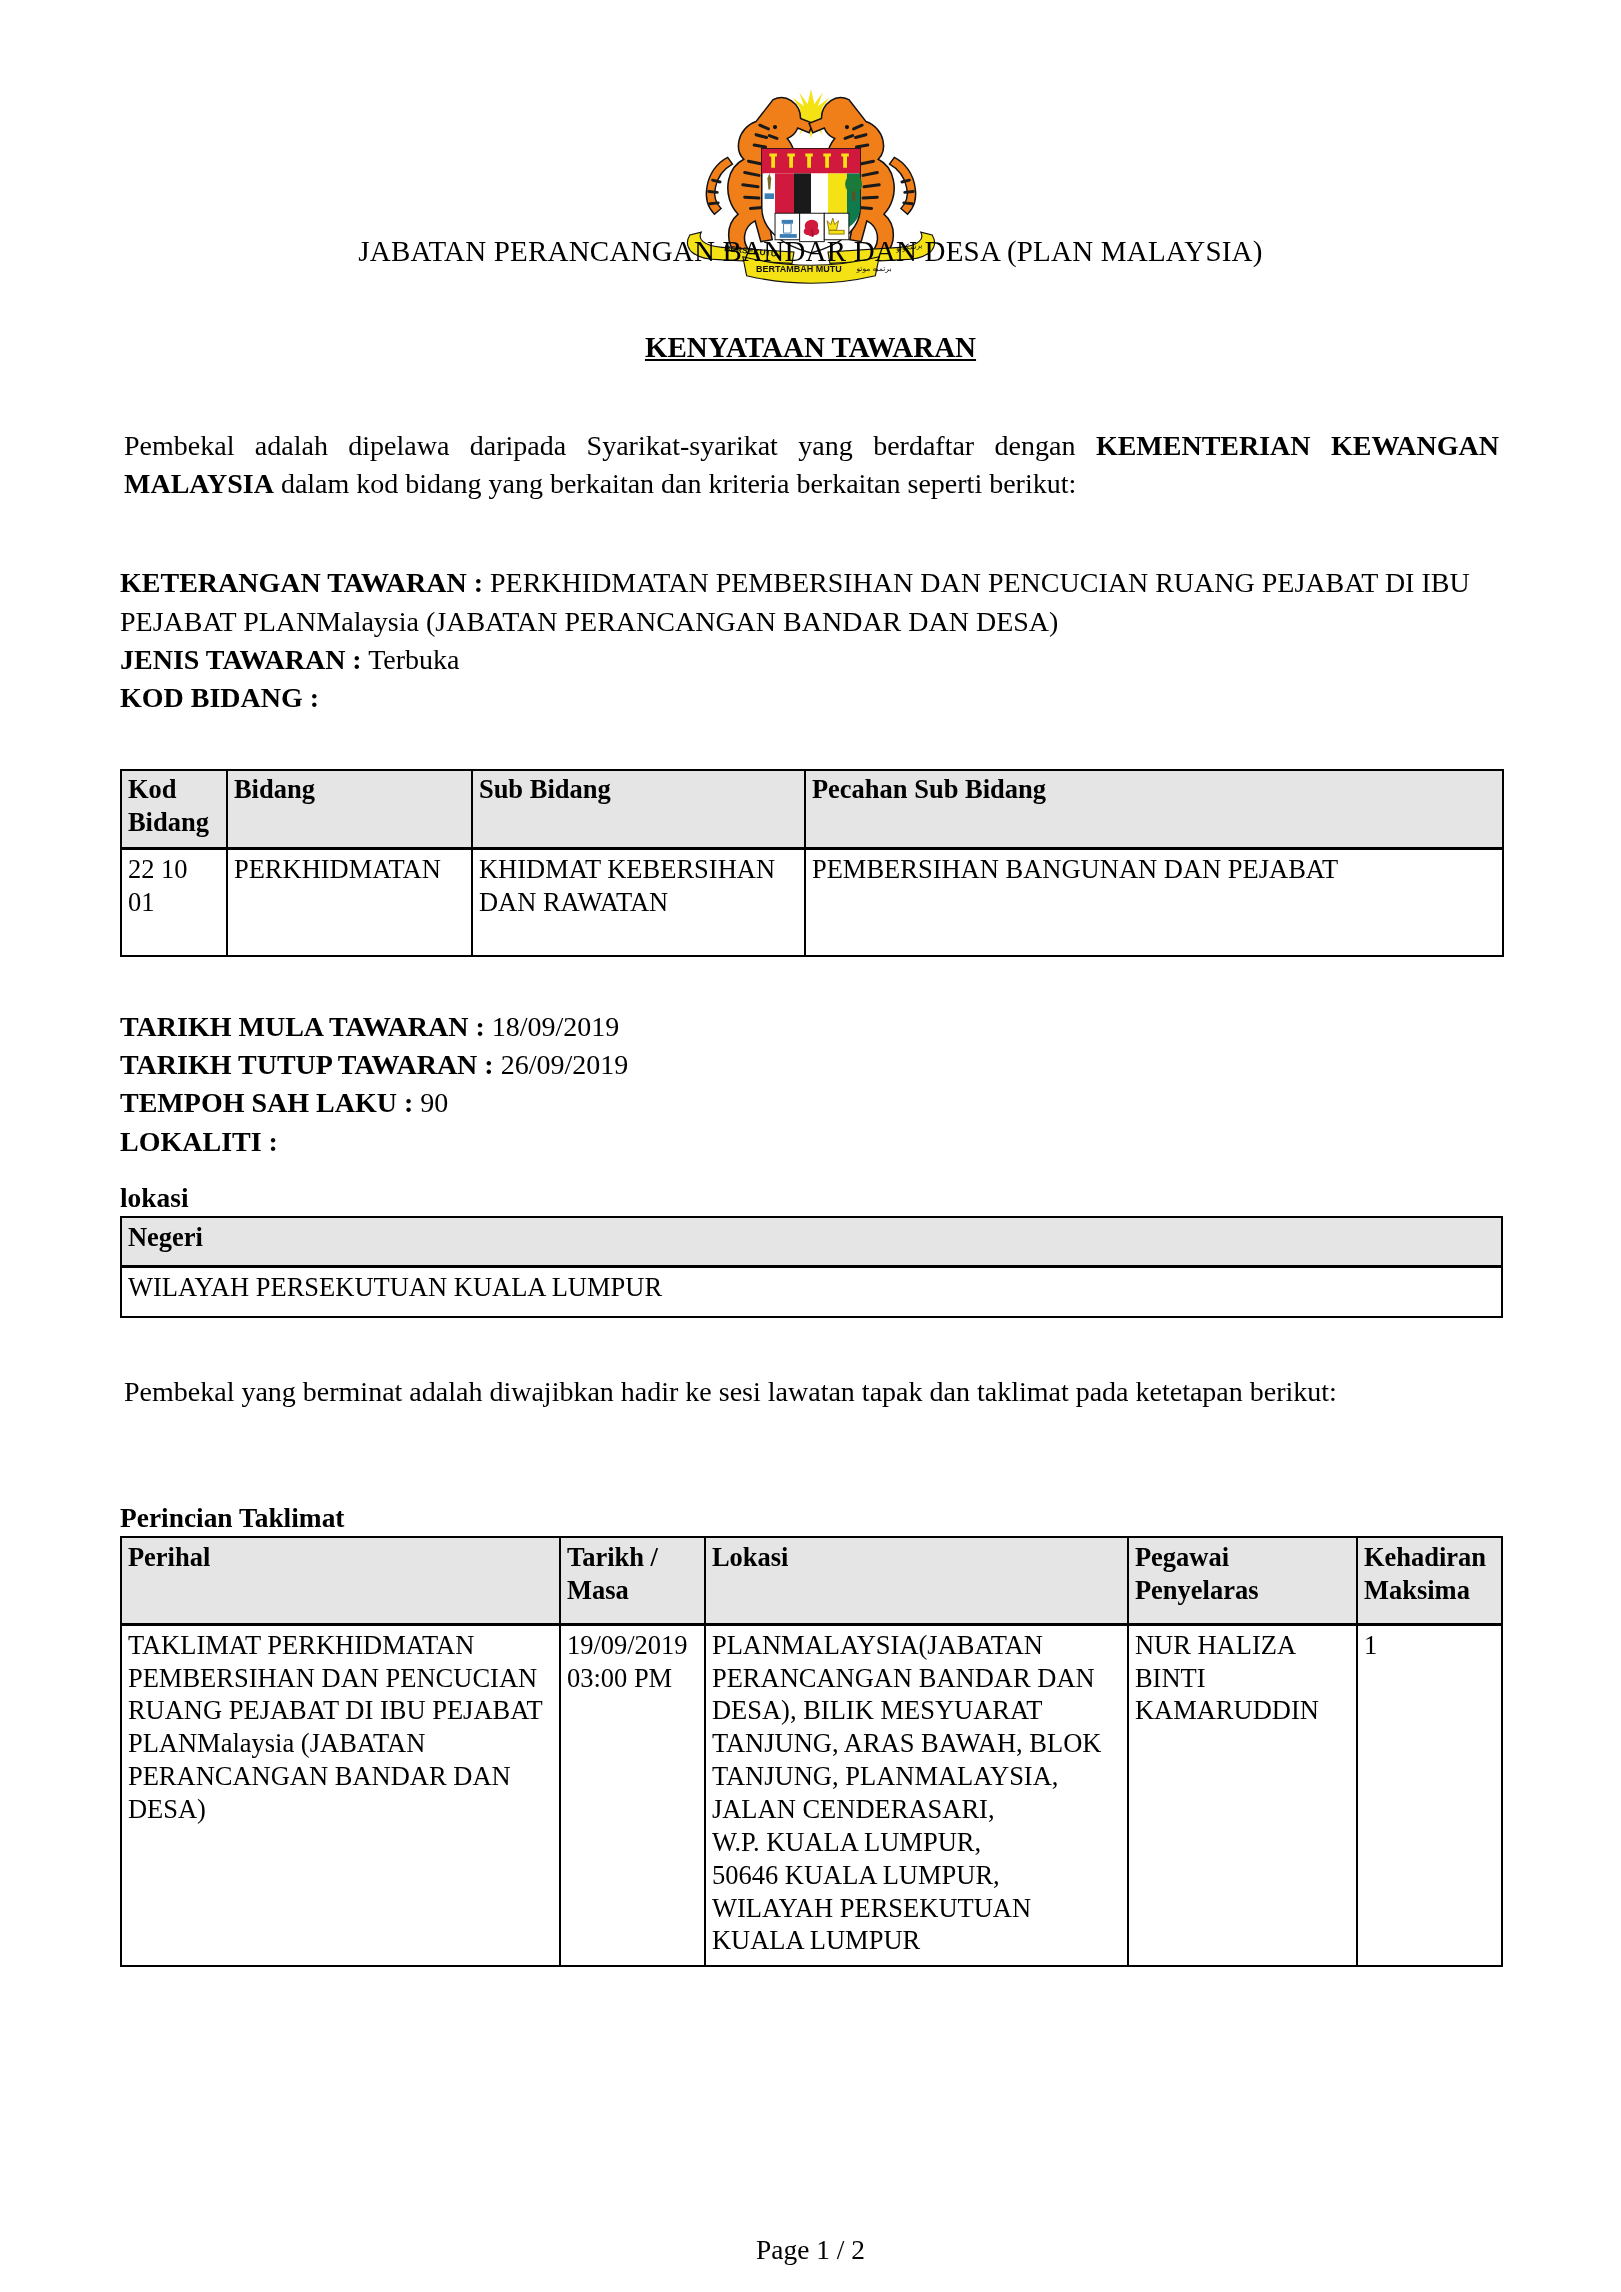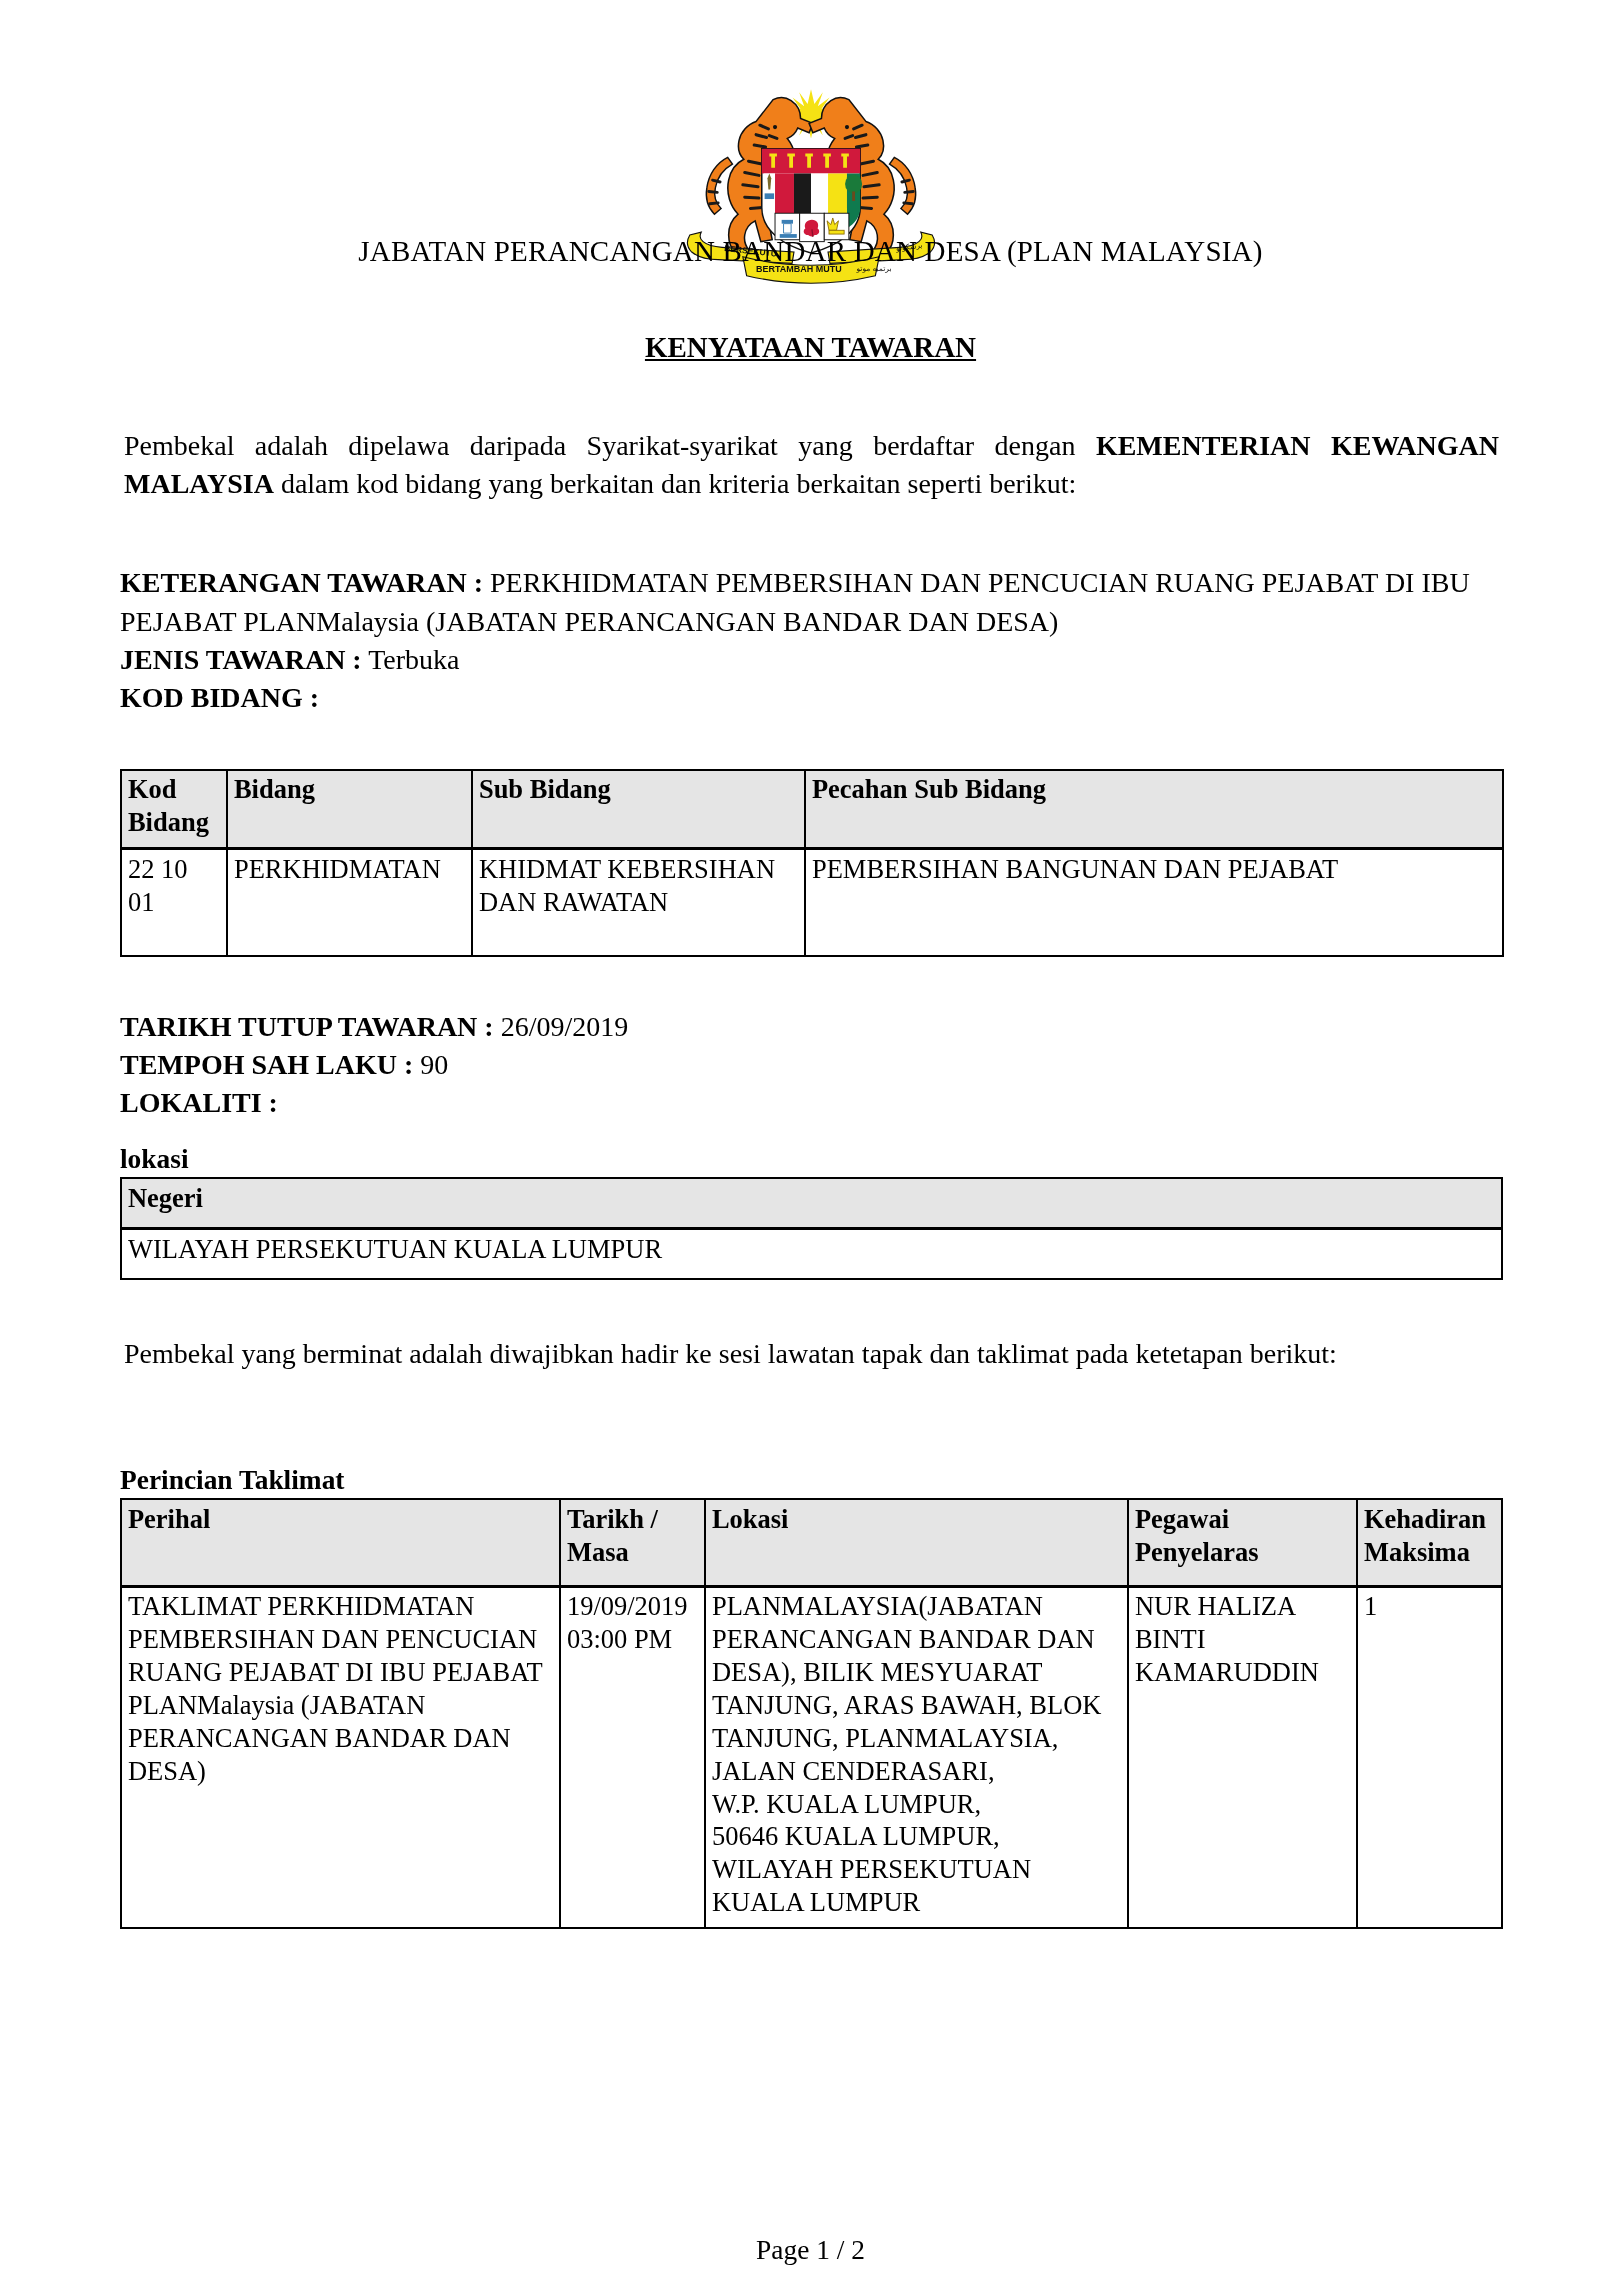--- a/index.html
+++ b/index.html
@@ -268,20 +268,21 @@
           <td>PERKHIDMATAN</td>
           <td>KHIDMAT KEBERSIHAN DAN RAWATAN</td>
           <td>PEMBERSIHAN BANGUNAN DAN PEJABAT</td>
         </tr>
       </tbody>
     </table>
 
     <div class="spacer-lg"></div>
 
     <div>
+      <p class="field-line"><span class="b">TARIKH MULA TAWARAN :</span><span> 18/09/2019</span></p>
       <p class="field-line"><span class="b">TARIKH TUTUP TAWARAN :</span><span> 26/09/2019</span></p>
       <p class="field-line"><span class="b">TEMPOH SAH LAKU :</span><span> 90</span></p>
       <p class="field-line b">LOKALITI :</p>
     </div>
 
     <div class="spacer-sm"></div>
 
     <p class="section-label">lokasi</p>
     <table class="doc-table t-negeri">
       <thead>

